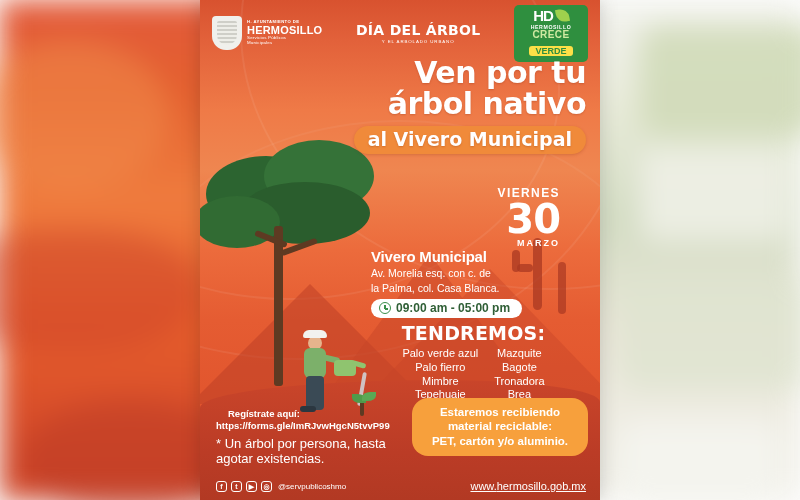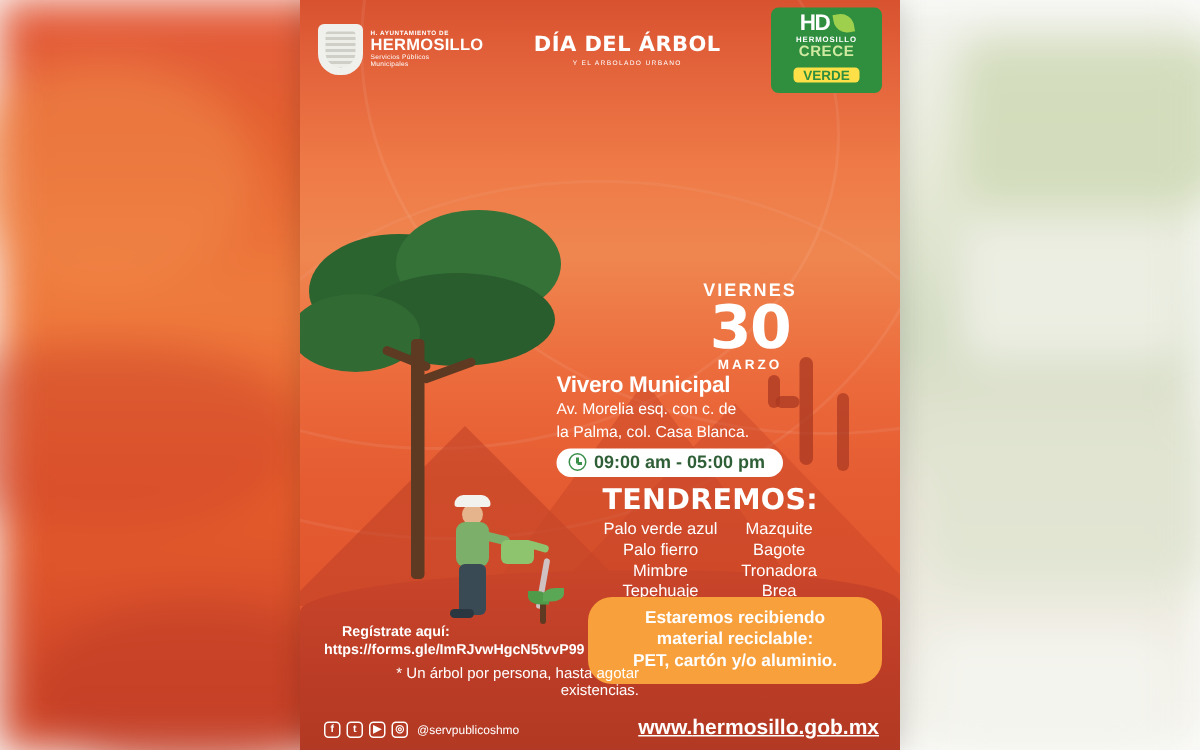--- a/index.html
+++ b/index.html
@@ -138,21 +138,21 @@
     border-radius: 16px;
     padding: 4px 14px 5px 14px;
     font-size: 19px; font-weight: 700;
     font-family: "DejaVu Sans", sans-serif;
     box-shadow: 0 1px 3px rgba(140,50,15,.25);
   }
 
   
   .datebox {
     position: absolute; top: 186px; right: 40px;
-    width: 120px; text-align: center; color: #ffffff;
+    width: 120px; text-align: right; color: #ffffff;
   }
   .datebox .dw { font-size: 12px; font-weight: 800; letter-spacing: 1.4px; }
   .datebox .dd { font-size: 40px; font-weight: 800; line-height: .95; letter-spacing: -1px; font-family: "DejaVu Sans", sans-serif;}
   .datebox .dm { font-size: 9px; font-weight: 800; letter-spacing: 2px; }
 
   
   .venue {
     position: absolute; top: 248px; right: 14px;
     width: 215px; color: #ffffff;
   }
@@ -177,55 +177,55 @@
     position: absolute; top: 322px; right: 14px;
     width: 225px; text-align: center; color: #ffffff;
   }
   .tend .th { font-size: 19px; font-weight: 800; letter-spacing: .2px; font-family: "DejaVu Sans", sans-serif;}
   .tend .cols { display: flex; justify-content: center; gap: 16px; margin-top: 3px; }
   .tend .col { font-size: 11px; line-height: 1.25; }
 
   
   .recy {
     position: absolute; bottom: 44px; right: 12px;
-    width: 196px;
+    width: 176px;
     background: #f7a03c;
     color: #ffffff;
     border-radius: 16px;
     padding: 7px 10px 8px 10px;
     text-align: center;
     font-size: 11.5px; line-height: 1.25; font-weight: 700;
   }
   .recy .r1 { font-weight: 700; }
   .recy .r2 { font-weight: 700; }
 
   
   .reg {
     position: absolute; left: 16px; bottom: 34px;
     color: #ffffff; width: 210px;
   }
   .reg .r-h { font-size: 9.5px; font-weight: 800; padding-left: 12px; }
   .reg .r-u { font-size: 9.5px; font-weight: 800; margin-top: 1px; word-break: break-all; }
-  .reg .r-n { font-size: 10px; margin-top: 5px; text-align: right; }
+  .reg .r-n { font-size: 13px; margin-top: 5px; }
 
   
   .social {
     position: absolute; left: 16px; bottom: 8px;
     display: flex; align-items: center; gap: 4px; color: #ffffff;
   }
   .sico {
     width: 11px; height: 11px; border-radius: 3px;
     border: 1.3px solid #ffffff;
     display: inline-flex; align-items: center; justify-content: center;
     font-size: 7px; font-weight: 700; line-height: 1;
   }
   .social .handle { font-size: 8px; margin-left: 2px; }
   .site {
     position: absolute; right: 14px; bottom: 8px;
-    color: #ffffff; font-size: 14px; font-weight: 700;
+    color: #ffffff; font-size: 11px; font-weight: 400;
   }
   .site .u { text-decoration: underline; }
 
   
   .tree-canopy { position: absolute; border-radius: 50%; background: #2f6b33; }
   .trunk { position: absolute; background: #5e3a22; }
 </style>
 </head>
 <body>
 
@@ -305,20 +305,25 @@
         <div class="cv-top">
           <span class="cv-hd">HD</span>
           <span class="cv-leaf"></span>
         </div>
         <div class="cv-1">HERMOSILLO</div>
         <div class="cv-2">CRECE</div>
         <div class="cv-3">VERDE</div>
       </div>
     </div>
 
+    <div class="headline">
+      <div class="l1">Ven por tu</div>
+      <div class="l2">árbol nativo</div>
+      <div class="pill">al Vivero Municipal</div>
+    </div>
 
     <div class="datebox">
       <div class="dw">VIERNES</div>
       <div class="dd">30</div>
       <div class="dm">MARZO</div>
     </div>
 
     <div class="venue">
       <div class="v1">Vivero Municipal</div>
       <div class="v2">Av. Morelia esq. con c. de</div>

